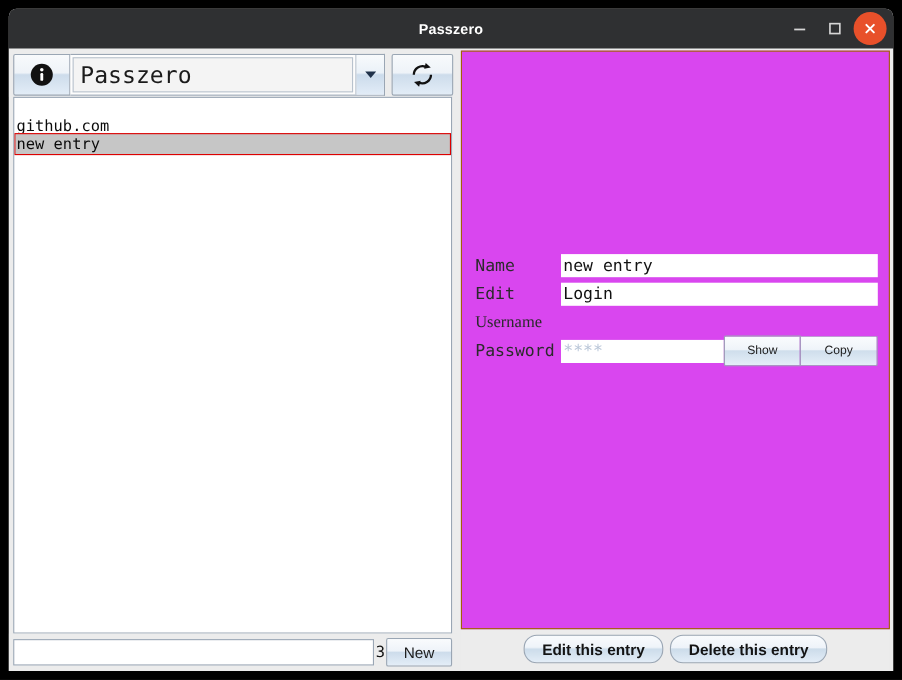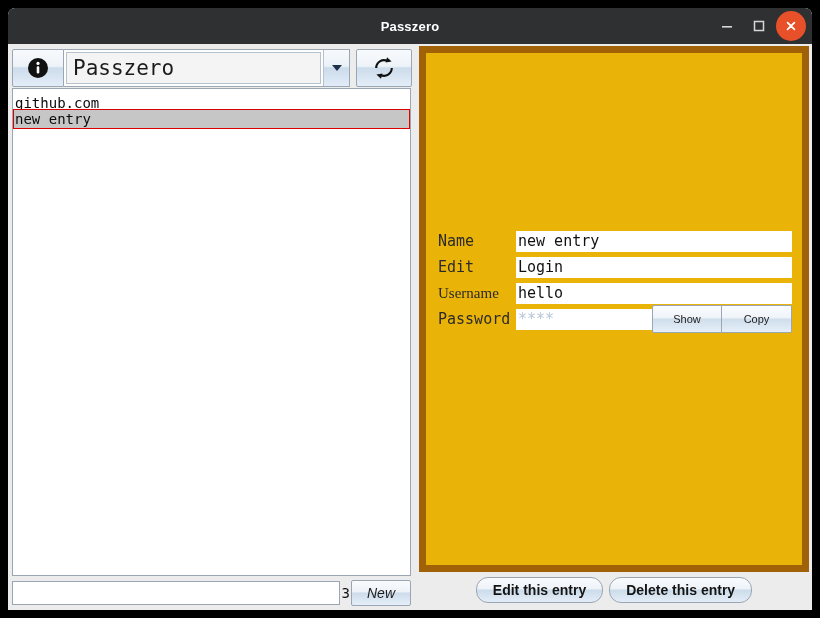--- a/index.html
+++ b/index.html
@@ -152,21 +152,21 @@
     flex: 1 1 auto;
     margin: 0 4px 0 4px;
     border: 1px solid #9aa6b4;
     background: #ffffff;
     overflow: hidden;
     min-height: 0;
   }
   .list-item {
     height: 20px;
     line-height: 20px;
-    padding: 4px 2px;
+    padding: 16px 2px;
     font-family: "DejaVu Sans Mono", monospace;
     font-size: 14px;
     color: #0b0b0b;
     white-space: nowrap;
     overflow: hidden;
     cursor: pointer;
   }
   .list-item.selected {
     background: #c6c6c6;
     border: 1px solid #dd0000;
@@ -208,28 +208,27 @@
     height: 26px;
     min-width: 60px;
     padding: 0 12px;
     border: 1px solid #9aa6b4;
     border-radius: 2px;
     background: linear-gradient(to bottom, #f9fbfd 0%, #eef3f9 45%, #cddceb 50%, #e4eef8 100%);
     font-family: "Liberation Sans", sans-serif;
     font-size: 14px;
     color: #1c1c1c;
     cursor: pointer;
-    font-style: italic;
   }
 
   
   .detail-panel {
     flex: 1 1 auto;
-    border: 7px solid #a16207;
-    background: #eab308;
+    border: 1px solid #a16207;
+    background: #d946ef;
     display: flex;
     flex-direction: column;
     justify-content: center;
     min-height: 0;
     padding: 0 4px;
     position: relative;
   }
   .form {
     margin-top: -58px;
     padding: 0 6px 0 8px;
@@ -387,21 +386,20 @@
             <span class="f-value">new entry</span>
           </div>
 
           <div class="form-row">
             <span class="f-label type">Edit</span>
             <span class="f-value">Login</span>
           </div>
 
           <div class="form-row">
             <span class="f-label user">Username</span>
-            <span class="f-value">hello</span>
           </div>
 
           <div class="form-row">
             <span class="f-label pass">Password</span>
             <span class="f-value masked">****</span>
             <button class="pw-btn show">Show</button>
             <button class="pw-btn copy">Copy</button>
           </div>
 
         </div>

